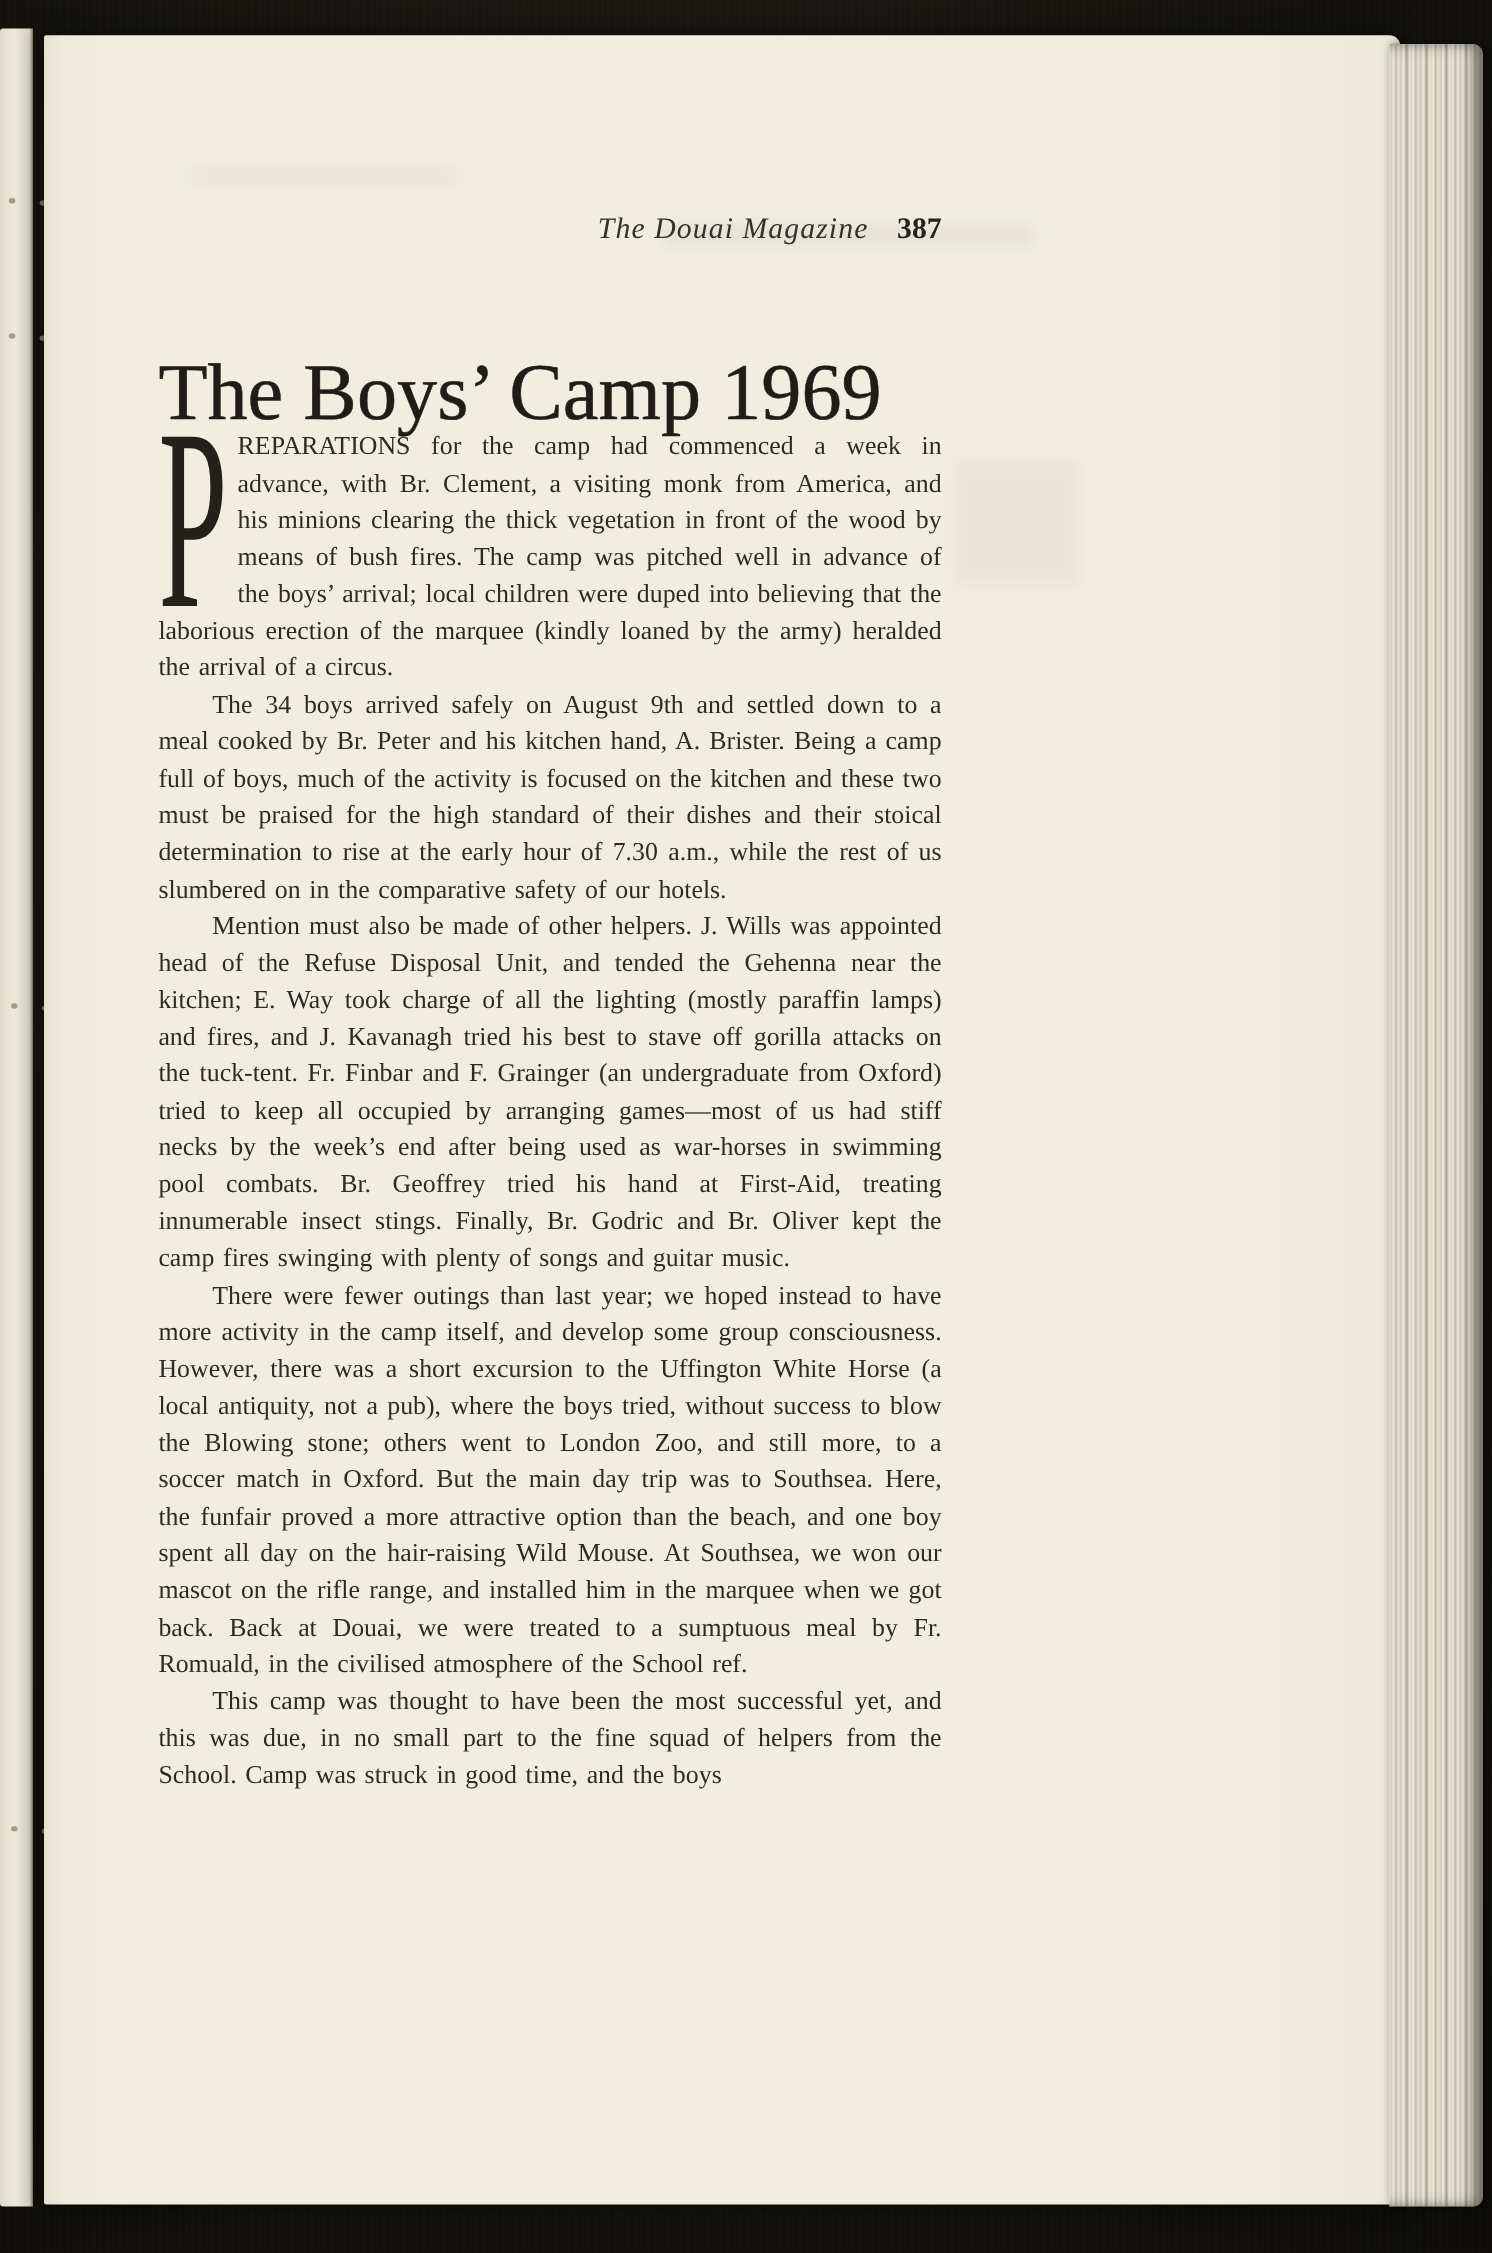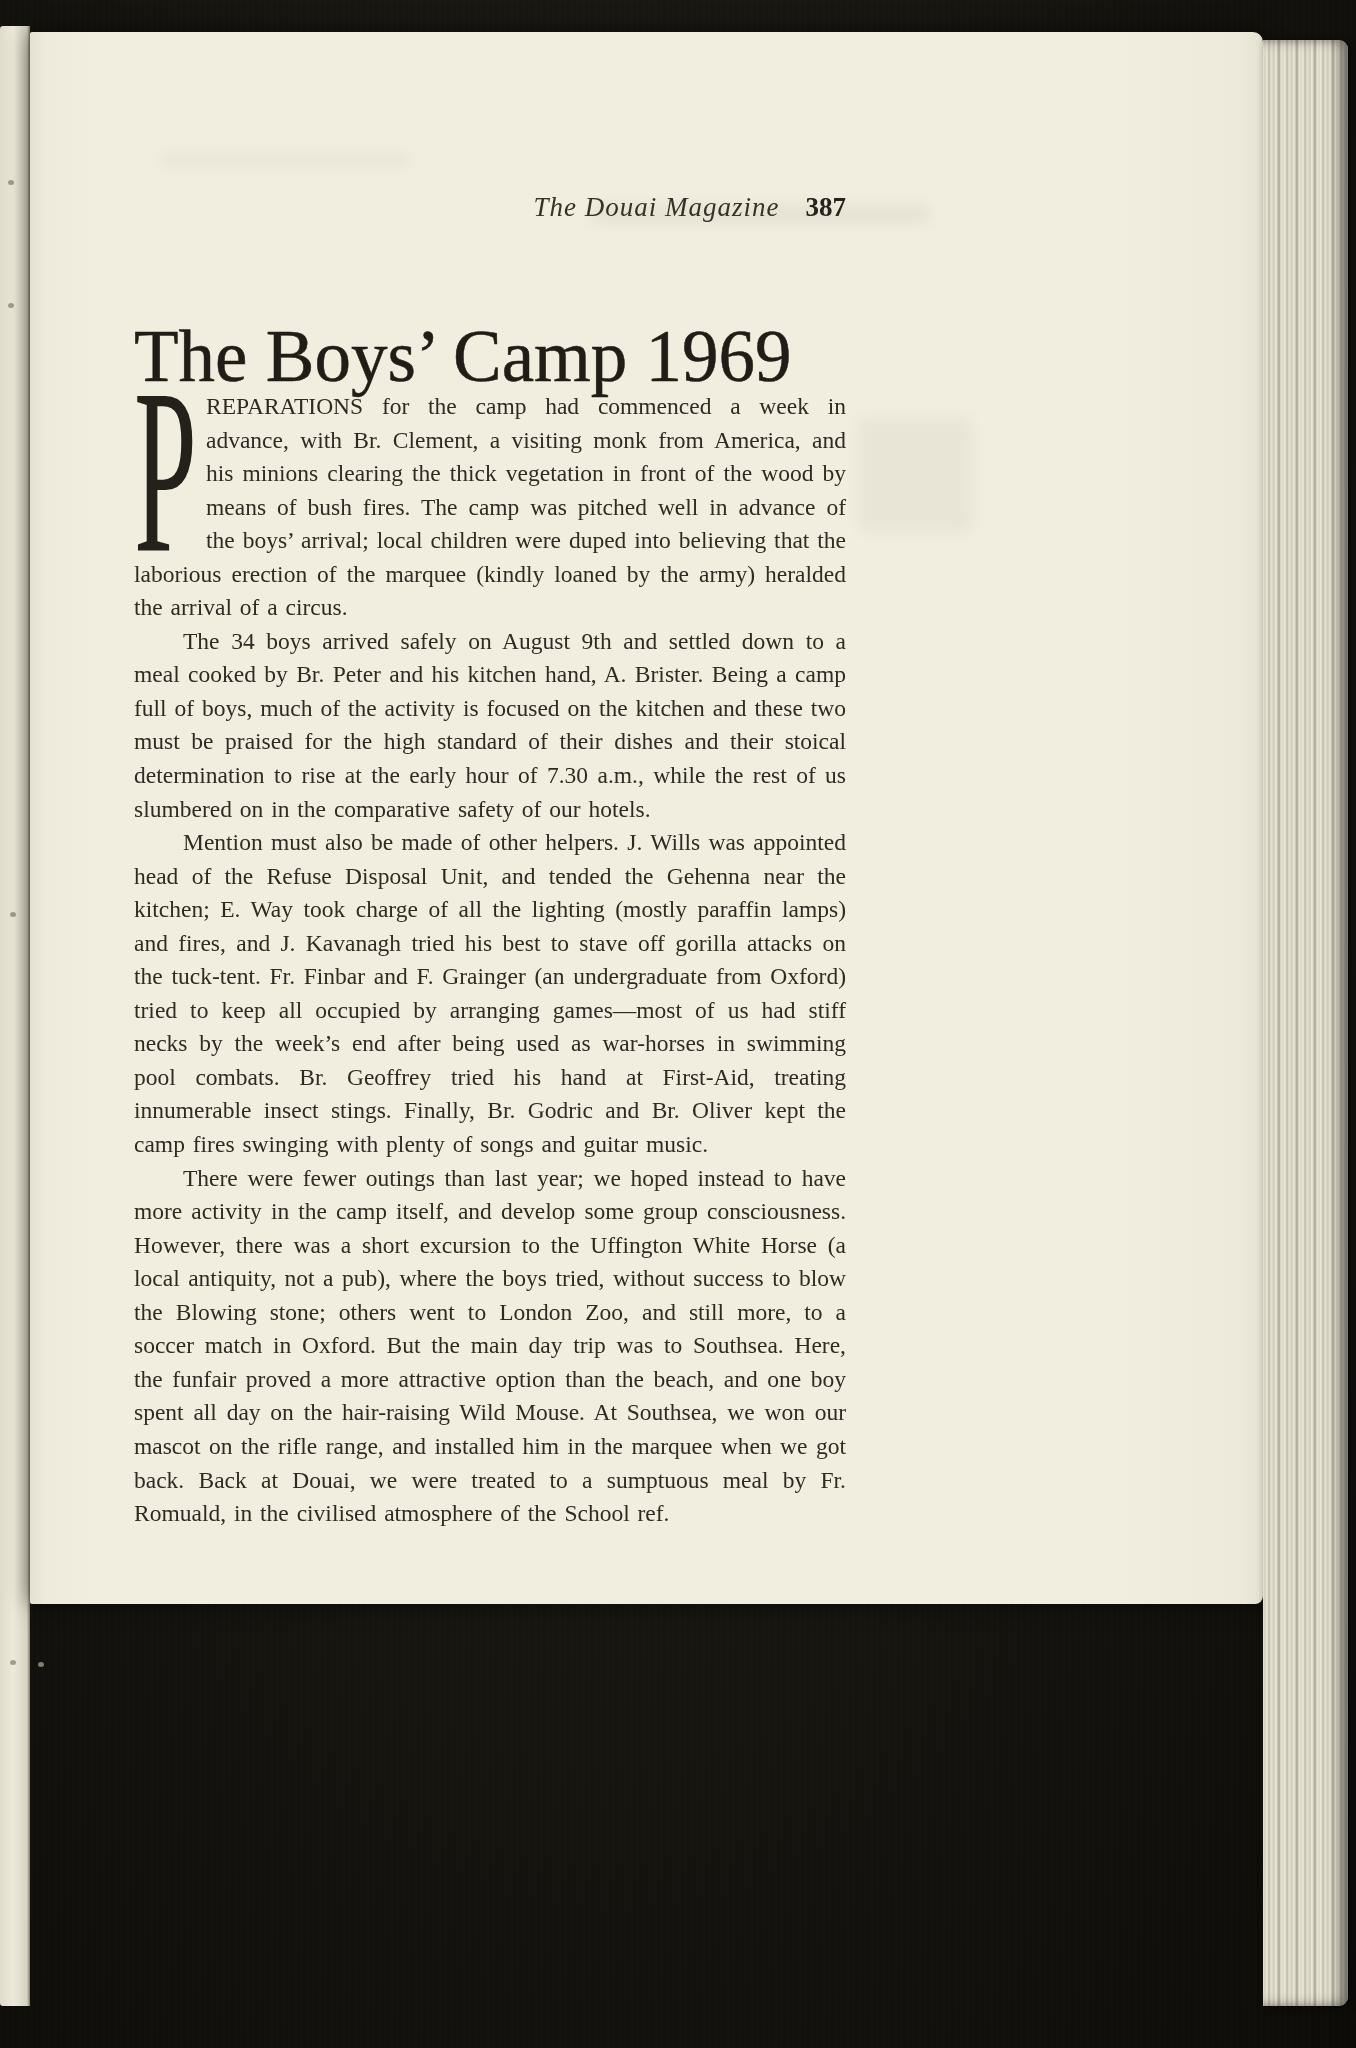--- a/index.html
+++ b/index.html
@@ -19,21 +19,21 @@
     background:repeating-linear-gradient(90deg, rgba(255,255,255,.03) 0 3px, rgba(0,0,0,.05) 3px 6px);
   }
   
   .facing-edge {
     position:absolute; left:0; top:26px; width:30px; height:1980px;
     background:linear-gradient(90deg, #dfdccb 0%, #edeadb 45%, #d7d3c2 90%, #7d7866 100%);
     border-radius:3px 0 0 3px;
   }
   
   .page {
-    position:absolute; left:30px; top:32px; width:1233px; height:1572px;
+    position:absolute; left:40px; top:32px; width:1233px; height:1972px;
     background:linear-gradient(90deg, #e4e1d1 0px, #eeebdc 16px, #f1eee0 70px, #f1eee0 88%, #edeadb 98%, #e6e2d2 100%);
     border-radius:2px 10px 8px 2px;
     box-shadow:0 0 22px rgba(0,0,0,.6);
   }
   
   .page-stack {
     position:absolute; left:1263px; top:40px; width:85px; height:1966px;
     background:repeating-linear-gradient(90deg,
       #efecdc 0px, #d8d4c3 2px, #efeadb 4px, #bdb8a6 6px,
       #e7e3d3 8px, #cfcaba 11px, #f0ecdd 13px, #a8a391 16px, #e4e0d0 18px);
@@ -101,17 +101,18 @@
     <span>The Douai Magazine</span><span class="page-number">387</span>
   </div>
 
   <h1 class="article-title">The Boys’ Camp 1969</h1>
 
   <div class="body-copy">
     <p class="opening-paragraph"><span class="dropcap">P</span><span>REPARATIONS for the camp had commenced a week in advance, with Br. Clement, a visiting monk from America, and his minions clearing the thick vegetation in front of the wood by means of bush fires. The camp was pitched well in advance of the boys’ arrival; local children were duped into believing that the laborious erection of the marquee (kindly loaned by the army) heralded the arrival of a circus.</span></p>
     <p>The 34 boys arrived safely on August 9th and settled down to a meal cooked by Br. Peter and his kitchen hand, A. Brister. Being a camp full of boys, much of the activity is focused on the kitchen and these two must be praised for the high standard of their dishes and their stoical determination to rise at the early hour of 7.30 a.m., while the rest of us slumbered on in the comparative safety of our hotels.</p>
     <p>Mention must also be made of other helpers.  J. Wills was appointed head of the Refuse Disposal Unit, and tended the Gehenna near the kitchen; E. Way took charge of all the lighting (mostly paraffin lamps) and fires, and J. Kavanagh tried his best to stave off gorilla attacks on the tuck-tent.  Fr. Finbar and F. Grainger (an undergraduate from Oxford) tried to keep all occupied by arranging games—most of us had stiff necks by the week’s end after being used as war-horses in swimming pool combats.  Br. Geoffrey tried his hand at First-Aid, treating innumerable insect stings.  Finally, Br. Godric and Br. Oliver kept the camp fires swinging with plenty of songs and guitar music.</p>
     <p>There were fewer outings than last year; we hoped instead to have more activity in the camp itself, and develop some group consciousness.  However, there was a short excursion to the Uffington White Horse (a local antiquity, not a pub), where the boys tried, without success to blow the Blowing stone; others went to London Zoo, and still more, to a soccer match in Oxford. But the main day trip was to Southsea.  Here, the funfair proved a more attractive option than the beach, and one boy spent all day on the hair-raising Wild Mouse.  At Southsea, we won our mascot on the rifle range, and installed him in the marquee when we got back.  Back at Douai, we were treated to a sumptuous meal by Fr. Romuald, in the civilised atmosphere of the School ref.</p>
+    <p>This camp was thought to have been the most successful yet, and this was due, in no small part to the fine squad of helpers from the School.  Camp was struck in good time, and the boys</p>
   </div>
 
 </div>
 
 <div class="page-stack"></div>
 
 </body></html>

